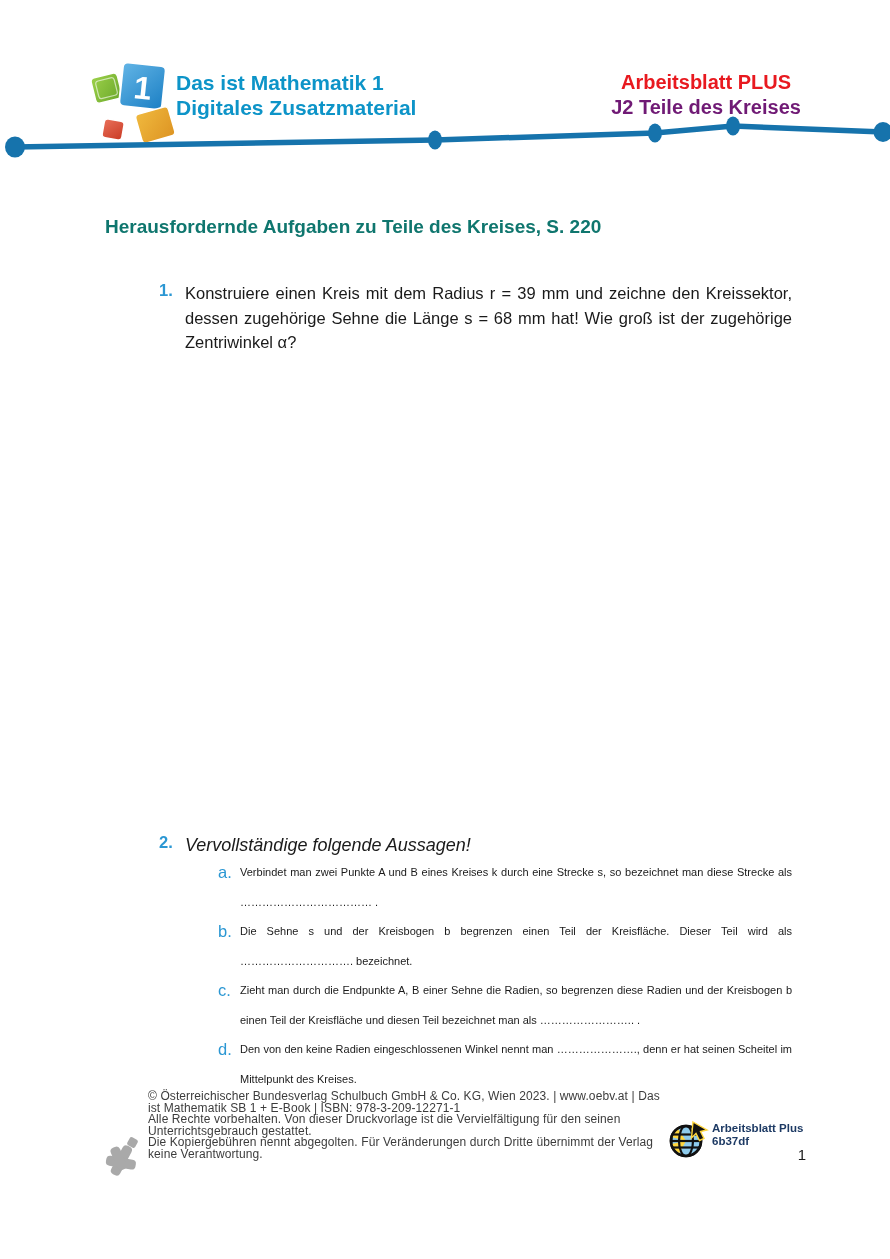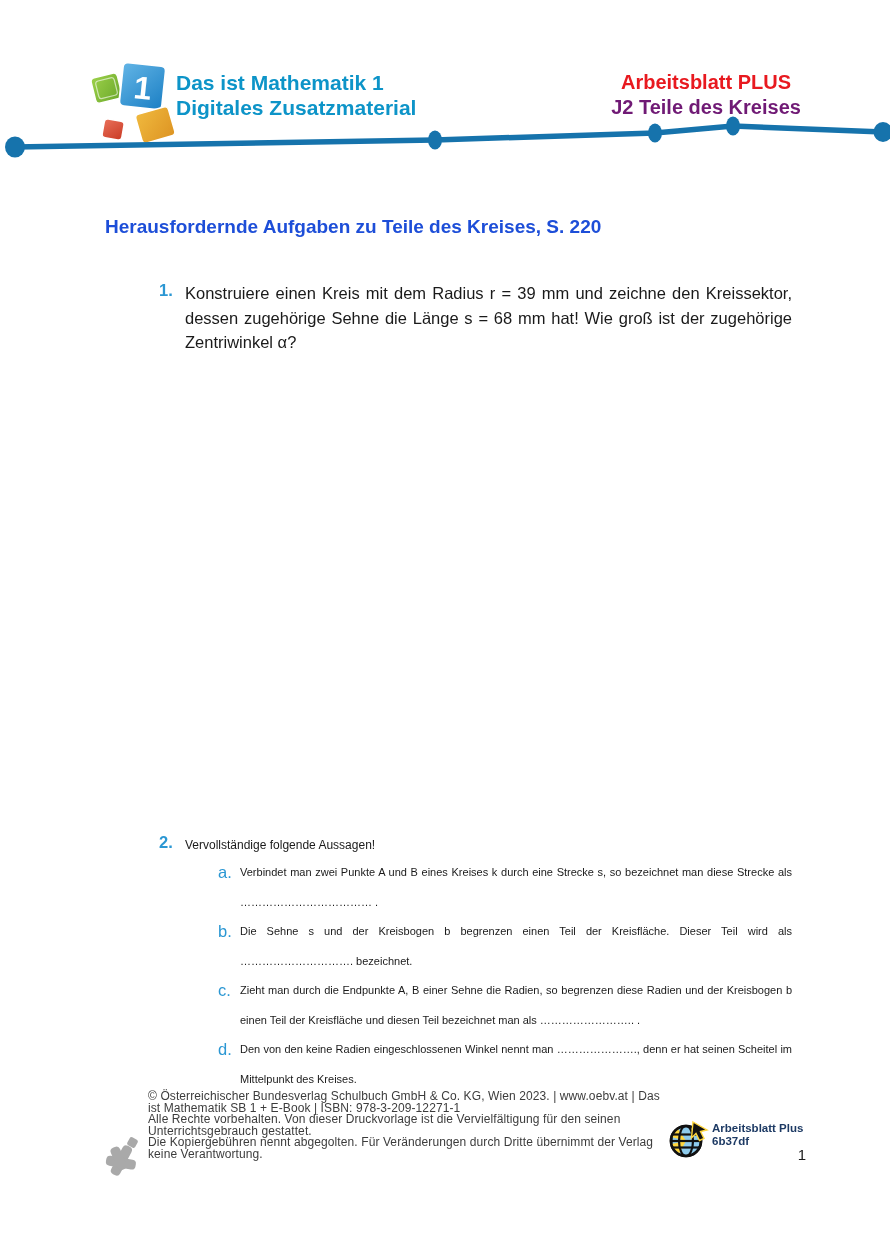--- a/index.html
+++ b/index.html
@@ -18,35 +18,35 @@
   .sheet-title {
     position:absolute; left:586px; top:70px; width:240px; text-align:center;
     font-size:20px; font-weight:bold; line-height:25px;
   }
   .sheet-title .plus { color:#e8191f; }
   .sheet-title .unit { color:#701a75; }
   .wave { position:absolute; left:0; top:116px; width:890px; height:50px; }
   
   .heading {
     position:absolute; left:105px; top:216px;
-    font-size:19px; font-weight:bold; color:#1d4ed8;
+    font-size:19px; font-weight:bold; color:#0f766e;
   }
   
   .task-marker {
     position:absolute; width:24px; font-size:16.5px; font-weight:bold; color:#2b97d3;
   }
   .t1-marker { left:159px; top:281px; }
   .t1-text {
     position:absolute; left:185px; top:281px; width:607px;
     font-size:16.5px; line-height:24.5px; text-align:justify;
   }
   .t2-marker { left:159px; top:833px; }
   .t2-text {
     position:absolute; left:185px; top:833px; width:607px;
-    font-size:12px; line-height:24.5px;
+    font-size:18px; line-height:24.5px;font-style:italic;
   }
   .sublist { position:absolute; left:218px; top:858px; width:575px; }
   .subitem { display:flex; }
   .subitem .letter {
     flex:none; width:22px; color:#2b97d3; font-size:16.5px; line-height:29.5px;
   }
   .subitem .stext {
     width:552px; font-size:11px; line-height:29.5px; text-align:justify;
   }
   

